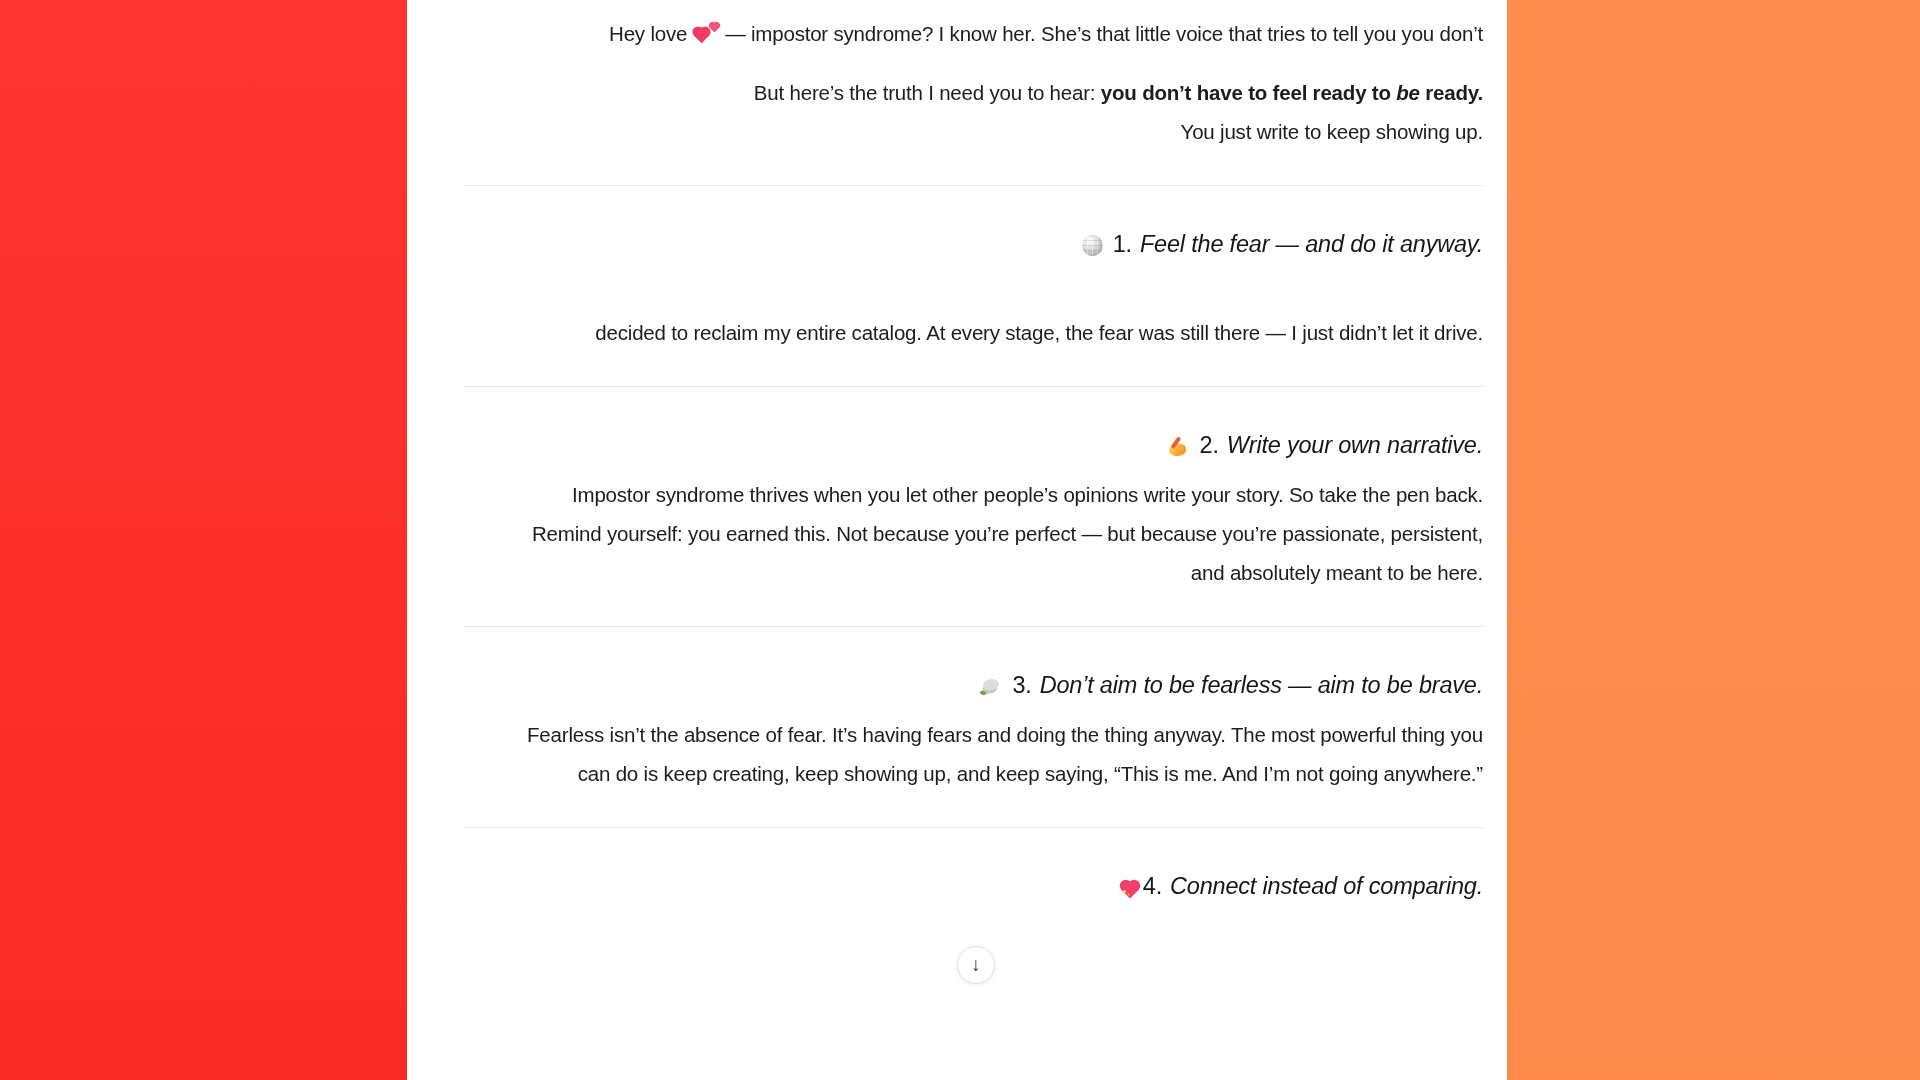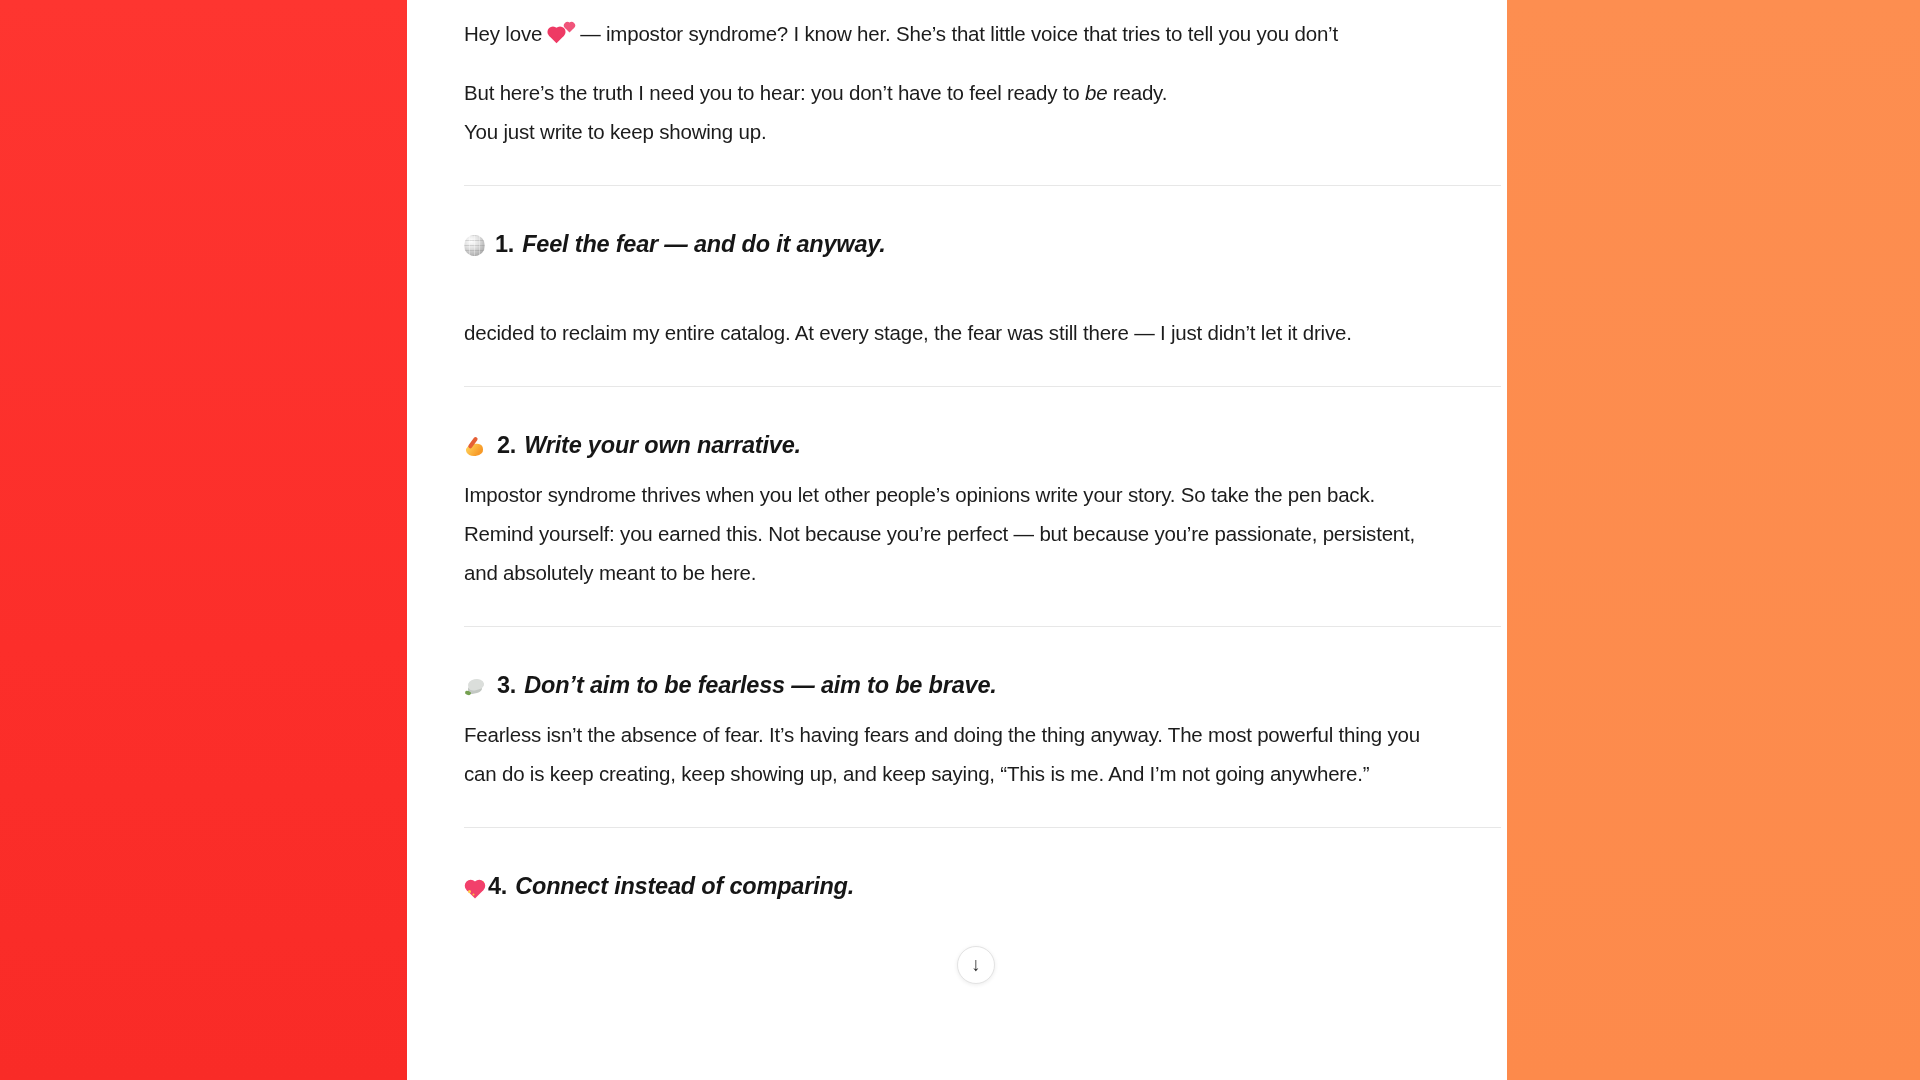--- a/index.html
+++ b/index.html
@@ -8,36 +8,36 @@
     width: 1920px; height: 1080px; overflow: hidden; position: relative;
     font-family: "Liberation Sans", "DejaVu Sans", sans-serif;
     background: #ffffff;
   }
   .bg-band { position: absolute; top: 0; height: 1080px; }
   .bg-left  { left: 0; width: 420px; background: linear-gradient(180deg, #fe3530 0%, #fc2e2a 60%, #f92b27 100%); }
   .bg-right { left: 1495px; width: 425px; background: linear-gradient(180deg, #fd8e50 0%, #fd8a4b 100%); }
 
   .panel {
     position: absolute; left: 407px; top: 0; width: 1100px; height: 1080px;
-    background: #ffffff; padding: 14px 6px 0 57px;
+    background: #ffffff; padding: 14px 24px 0 57px; text-align: right;
   }
 
   .msg, .sec-body {
     margin: 0 0 20px; font-size: 20.5px; line-height: 39px;
     letter-spacing: -0.2px; color: #1c1c1c;
   }
   .run-i  { }
-  .run-b  { font-weight: 400; }
-  .run-bi { font-weight: 400; font-style: italic; }
+  .run-b  { font-weight: 700; }
+  .run-bi { font-weight: 700; font-style: italic; }
 
   hr.divider { border: none; border-top: 1px solid #e7e7e7; margin: 34px 0 0 0; }
 
   h3.sec-head {
     margin: 38px 0 10px; font-size: 23.5px; line-height: 40px;
-    font-weight: 700; color: #161616; letter-spacing: -0.2px;
+    font-weight: 400; color: #161616; letter-spacing: -0.2px;
   }
   .h-num { margin-right: 8px; }
   .h-title { font-style: italic; }
 
   
   .emoji { display: inline-block; position: relative; vertical-align: -4px; }
 
   .css-heart { display: inline-block; position: relative; width: 1em; height: 1em;
     background: #ee3a64; transform: rotate(45deg); }
   .css-heart::before, .css-heart::after { content: ""; position: absolute;

